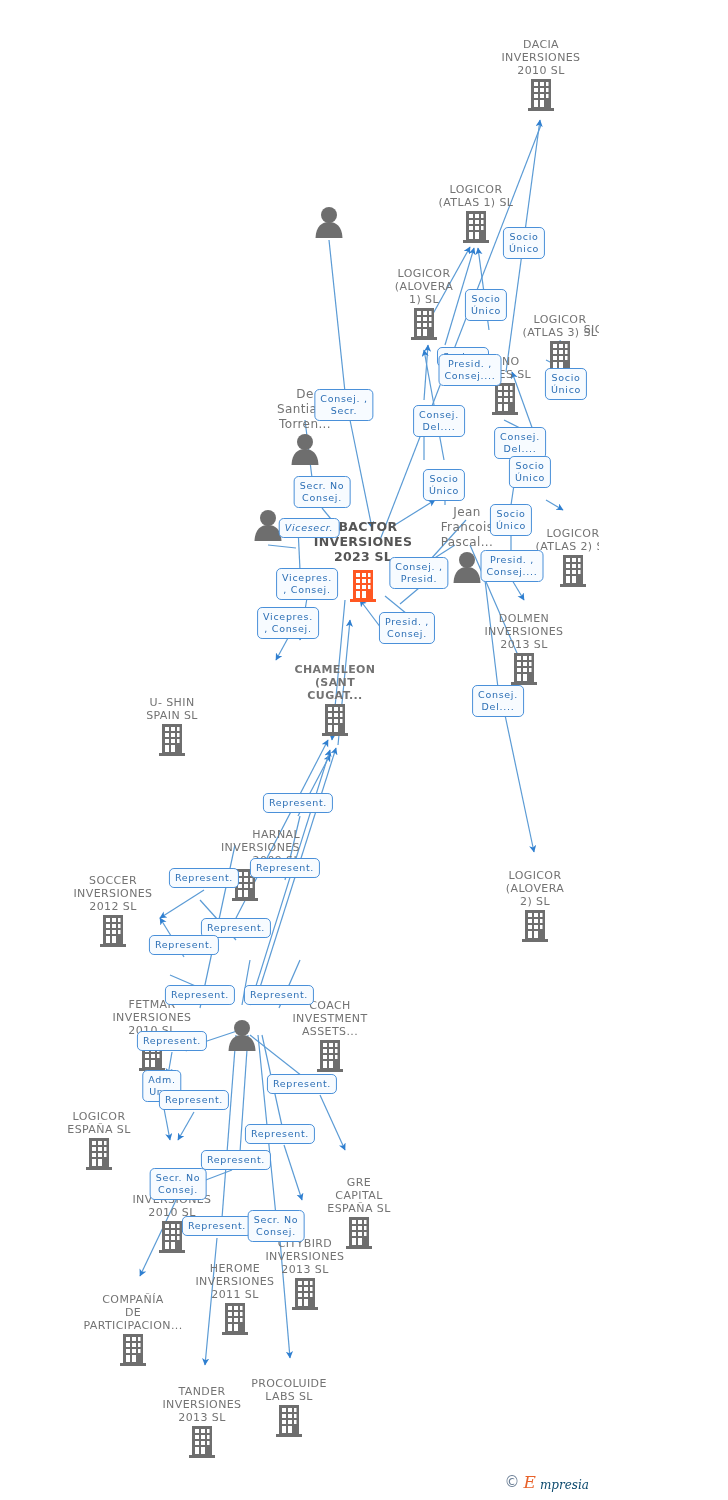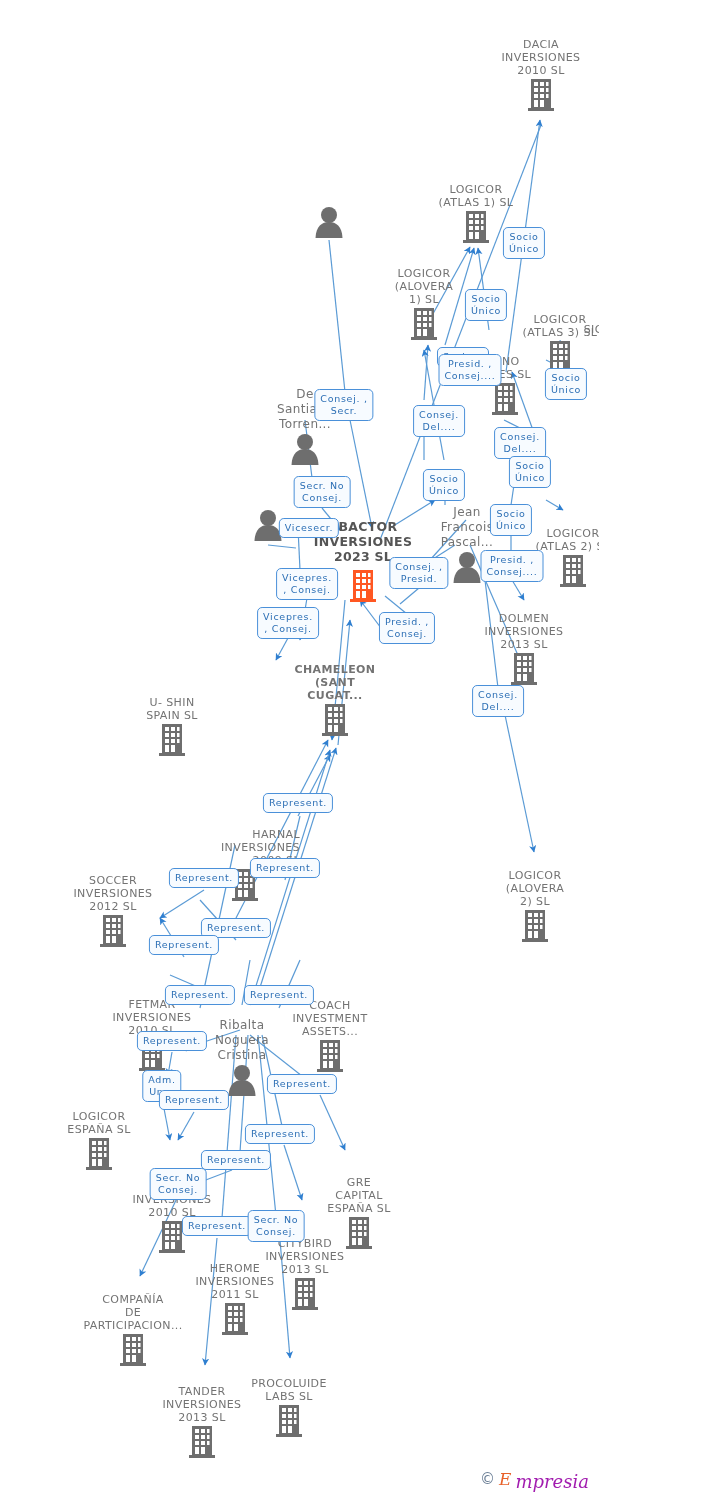--- a/index.html
+++ b/index.html
@@ -14,21 +14,21 @@
   .label{position:absolute;transform:translate(-50%,-50%);
          background:#f7fbff;border:1.3px solid #4a90d9;border-radius:5px;
          color:#2c6fb5;font-size:9.5px;line-height:12px;letter-spacing:.7px;
          padding:3px 5px;text-align:center;white-space:pre-line;box-sizing:border-box;}
   .center-name{position:absolute;transform:translate(-50%,0);text-align:center;width:150px;
          font-size:12.5px;line-height:15px;font-weight:bold;color:#555;white-space:pre-line;
          letter-spacing:.3px;}
   #watermark{position:absolute;right:10px;bottom:8px;display:flex;align-items:center;gap:4px;}
   #watermark .c{color:#6b7f96;font-size:15px;}
   #watermark .e{color:#e8622a;font-size:17px;font-family:"DejaVu Serif","Liberation Serif",serif;font-style:italic;}
-  #watermark .rest{color:#a21caf;font-size:18px;font-family:"DejaVu Serif","Liberation Serif",serif;font-style:italic;margin-top:6px;}
+  #watermark .rest{color:#0c4a6e;font-size:12px;font-family:"DejaVu Serif","Liberation Serif",serif;font-style:italic;margin-top:6px;}
 </style>
 </head>
 <body>
 
 <div id="stage">
 
   <svg id="edges" viewBox="0 0 728 1500">
     <defs>
       <marker id="ah" markerWidth="7" markerHeight="7" refX="5.5" refY="3" orient="auto">
         <path d="M0,0 L6,3 L0,6 L1.6,3 z" fill="#2f7fd0"></path>
@@ -679,23 +679,20 @@
 Francois
 Pascal...</div>
         <div class="ico">
           <svg class="co-svg" width="30" height="32" viewBox="0 0 30 32" aria-hidden="true">
       <circle cx="15" cy="9" r="8" fill="#6e6e6e"></circle>
       <path d="M1.5 32 C2 20 8 16 15 16 C22 16 28 20 28.5 32 Z" fill="#6e6e6e"></path>
       </svg>
         </div>
       </div>
       <div class="node person" style="left: 242px; top: 1018px;">
-        <div class="cap">Ribalta
-Noguera
-Cristina</div>
         <div class="ico">
           <svg class="co-svg" width="30" height="32" viewBox="0 0 30 32" aria-hidden="true">
       <circle cx="15" cy="9" r="8" fill="#6e6e6e"></circle>
       <path d="M1.5 32 C2 20 8 16 15 16 C22 16 28 20 28.5 32 Z" fill="#6e6e6e"></path>
       </svg>
         </div>
       </div>
     </div>
 
   <div class="center-name" style="left:363px;top:519px;">ABACTOR
@@ -744,21 +741,21 @@
       <div class="label" style="left: 511px; top: 520px;">Socio
 Único</div>
       <div class="label" style="left: 512px; top: 566px;">Presid. ,
 Consej....</div>
       <div class="label" style="left: 498px; top: 701px;">Consej.
 Del....</div>
       <div class="label" style="left: 344px; top: 405px;">Consej. ,
 Secr.</div>
       <div class="label" style="left: 322px; top: 492px;">Secr.  No
 Consej.</div>
-      <div class="label" style="left: 309px; top: 528px;">Vicesecr.</div>
+      <div class="label" style="left: 309px; top: 528px; font-style: italic;">Vicesecr.</div>
       <div class="label" style="left: 307px; top: 584px;">Vicepres.
 , Consej.</div>
       <div class="label" style="left: 288px; top: 623px;">Vicepres.
 , Consej.</div>
       <div class="label" style="left: 419px; top: 573px;">Consej. ,
 Presid.</div>
       <div class="label" style="left: 407px; top: 628px;">Presid. ,
 Consej.</div>
       <div class="label" style="left: 298px; top: 803px;">Represent.</div>
       <div class="label" style="left: 285px; top: 868px;">Represent.</div>

